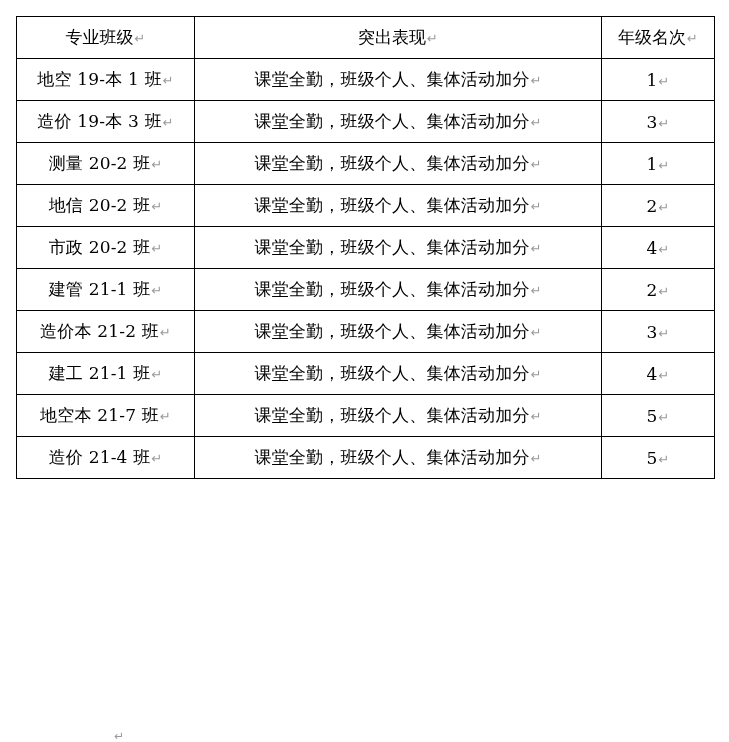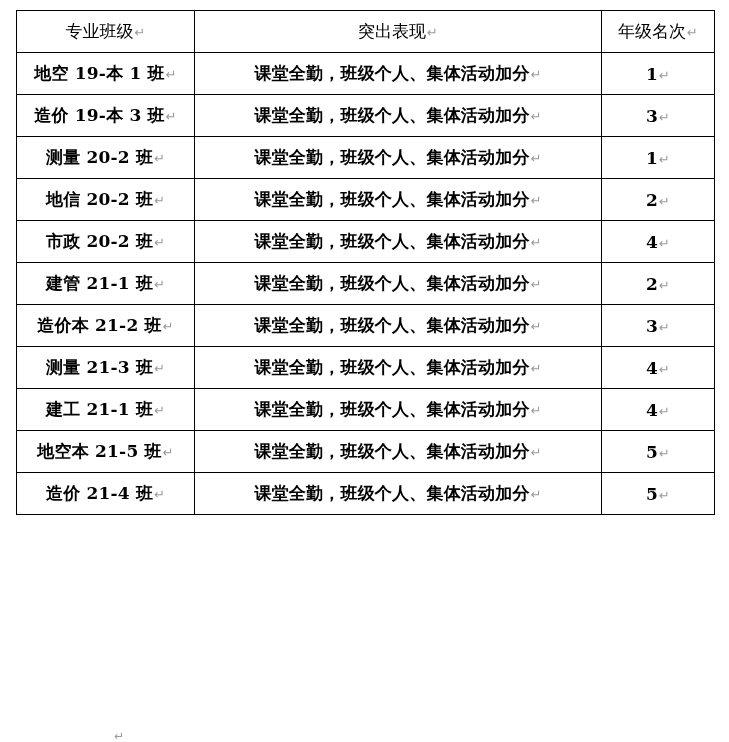--- a/index.html
+++ b/index.html
@@ -11,21 +11,21 @@
       width: 729px;
       height: 742px;
       position: relative;
       overflow: hidden;
       font-family: "DejaVu Serif", "Liberation Serif", serif;
       color: #000000;
     }
     .doc-table {
       position: absolute;
       left: 16px;
-      top: 10px;
+      top: 16px;
       border-collapse: collapse;
       table-layout: fixed;
       width: 654px;
     }
     .doc-table td, .doc-table th {
       border: 1.3px solid #000000;
       height: 41px;
       padding: 0;
       text-align: center;
       vertical-align: middle;
@@ -34,21 +34,21 @@
       white-space: nowrap;
       overflow: hidden;
     }
     .doc-table th {
       height: 41px;
     }
     .col-class { width: 178px; }
     .col-perf  { width: 407px; }
     .col-rank  { width: 113px; }
     .cell-text {
-      font-weight: bold;
+      font-weight: normal;
       letter-spacing: 0.2px;
     }
     .head-text {
       font-weight: normal;
     }
     .para-mark {
       color: #9a9a9a;
       font-size: 13px;
       font-weight: normal;
       margin-left: 1px;
@@ -115,31 +115,26 @@
         <td><span class="cell-text">建管 21-1 班</span><span class="para-mark">↵</span></td>
         <td><span class="cell-text">课堂全勤，班级个人、集体活动加分</span><span class="para-mark">↵</span></td>
         <td><span class="cell-text">2</span><span class="para-mark">↵</span></td>
       </tr>
       <tr>
         <td><span class="cell-text">造价本 21-2 班</span><span class="para-mark">↵</span></td>
         <td><span class="cell-text">课堂全勤，班级个人、集体活动加分</span><span class="para-mark">↵</span></td>
         <td><span class="cell-text">3</span><span class="para-mark">↵</span></td>
       </tr>
       <tr>
-        <td><span class="cell-text">测量 21-3 班</span><span class="para-mark">↵</span></td>
-        <td><span class="cell-text">课堂全勤，班级个人、集体活动加分</span><span class="para-mark">↵</span></td>
-        <td><span class="cell-text">4</span><span class="para-mark">↵</span></td>
-      </tr>
-      <tr>
         <td><span class="cell-text">建工 21-1 班</span><span class="para-mark">↵</span></td>
         <td><span class="cell-text">课堂全勤，班级个人、集体活动加分</span><span class="para-mark">↵</span></td>
         <td><span class="cell-text">4</span><span class="para-mark">↵</span></td>
       </tr>
       <tr>
-        <td><span class="cell-text">地空本 21-5 班</span><span class="para-mark">↵</span></td>
+        <td><span class="cell-text">地空本 21-7 班</span><span class="para-mark">↵</span></td>
         <td><span class="cell-text">课堂全勤，班级个人、集体活动加分</span><span class="para-mark">↵</span></td>
         <td><span class="cell-text">5</span><span class="para-mark">↵</span></td>
       </tr>
       <tr>
         <td><span class="cell-text">造价 21-4 班</span><span class="para-mark">↵</span></td>
         <td><span class="cell-text">课堂全勤，班级个人、集体活动加分</span><span class="para-mark">↵</span></td>
         <td><span class="cell-text">5</span><span class="para-mark">↵</span></td>
       </tr>
     </tbody>
 </table>

